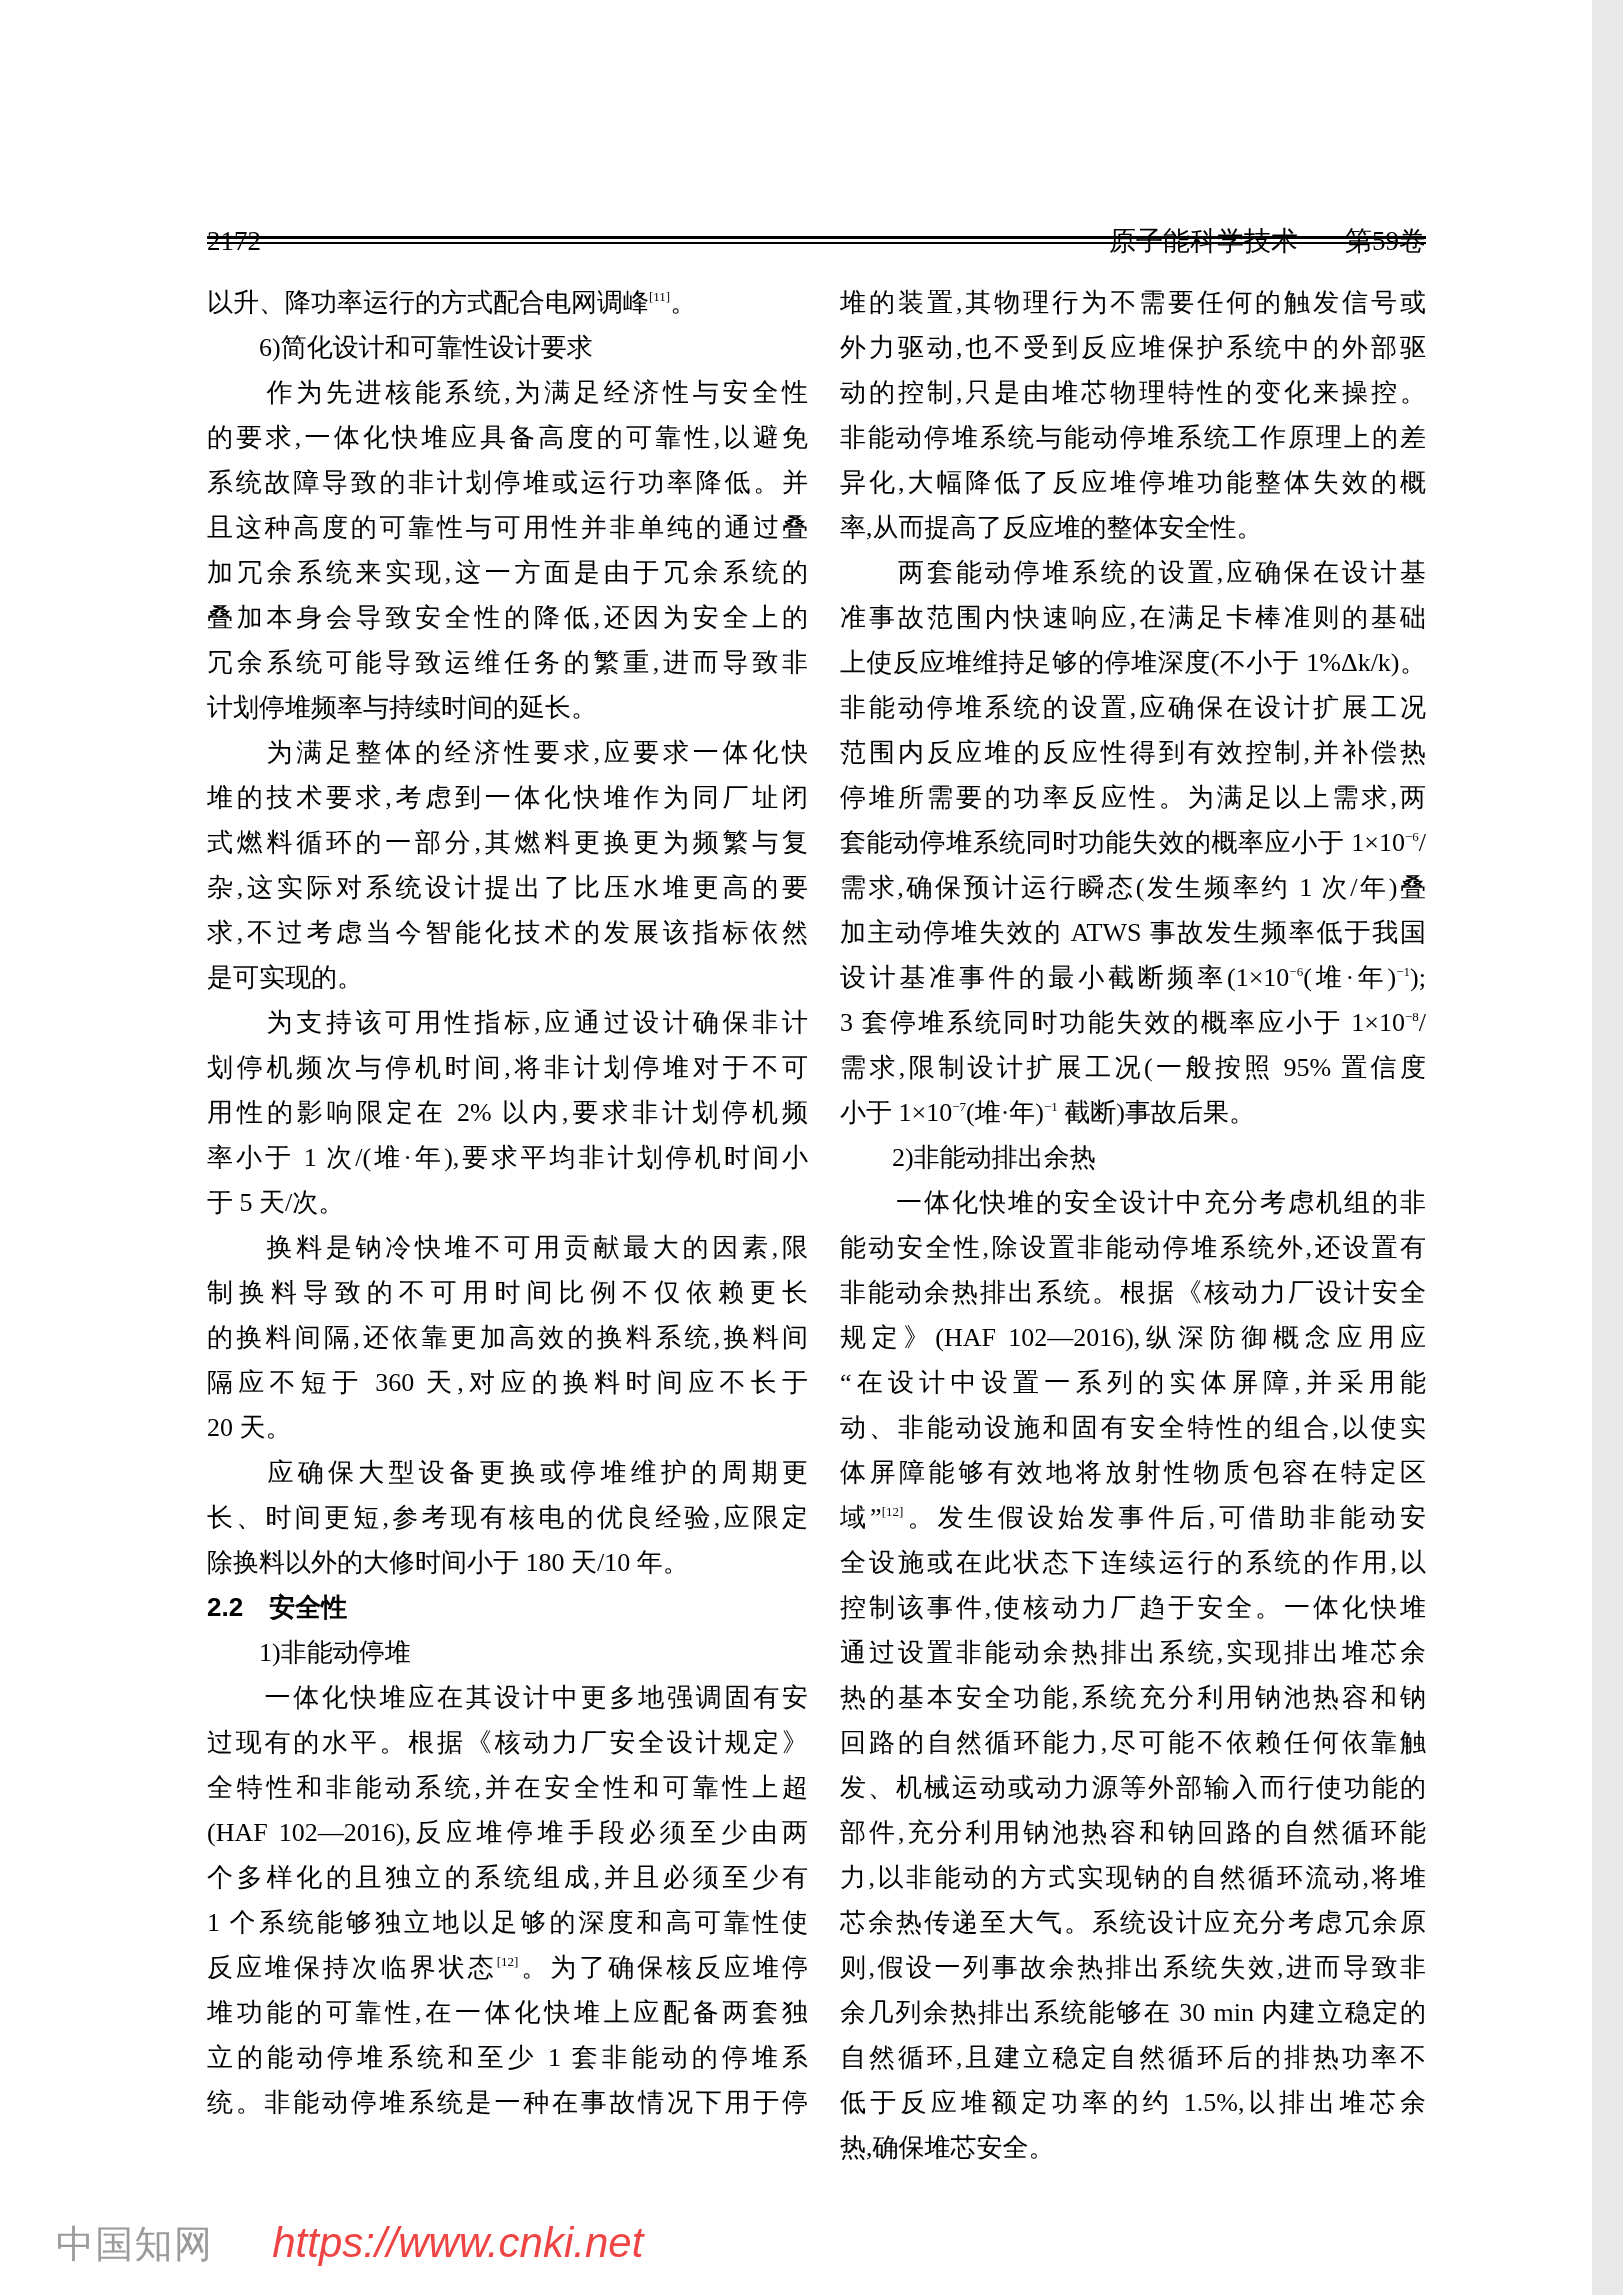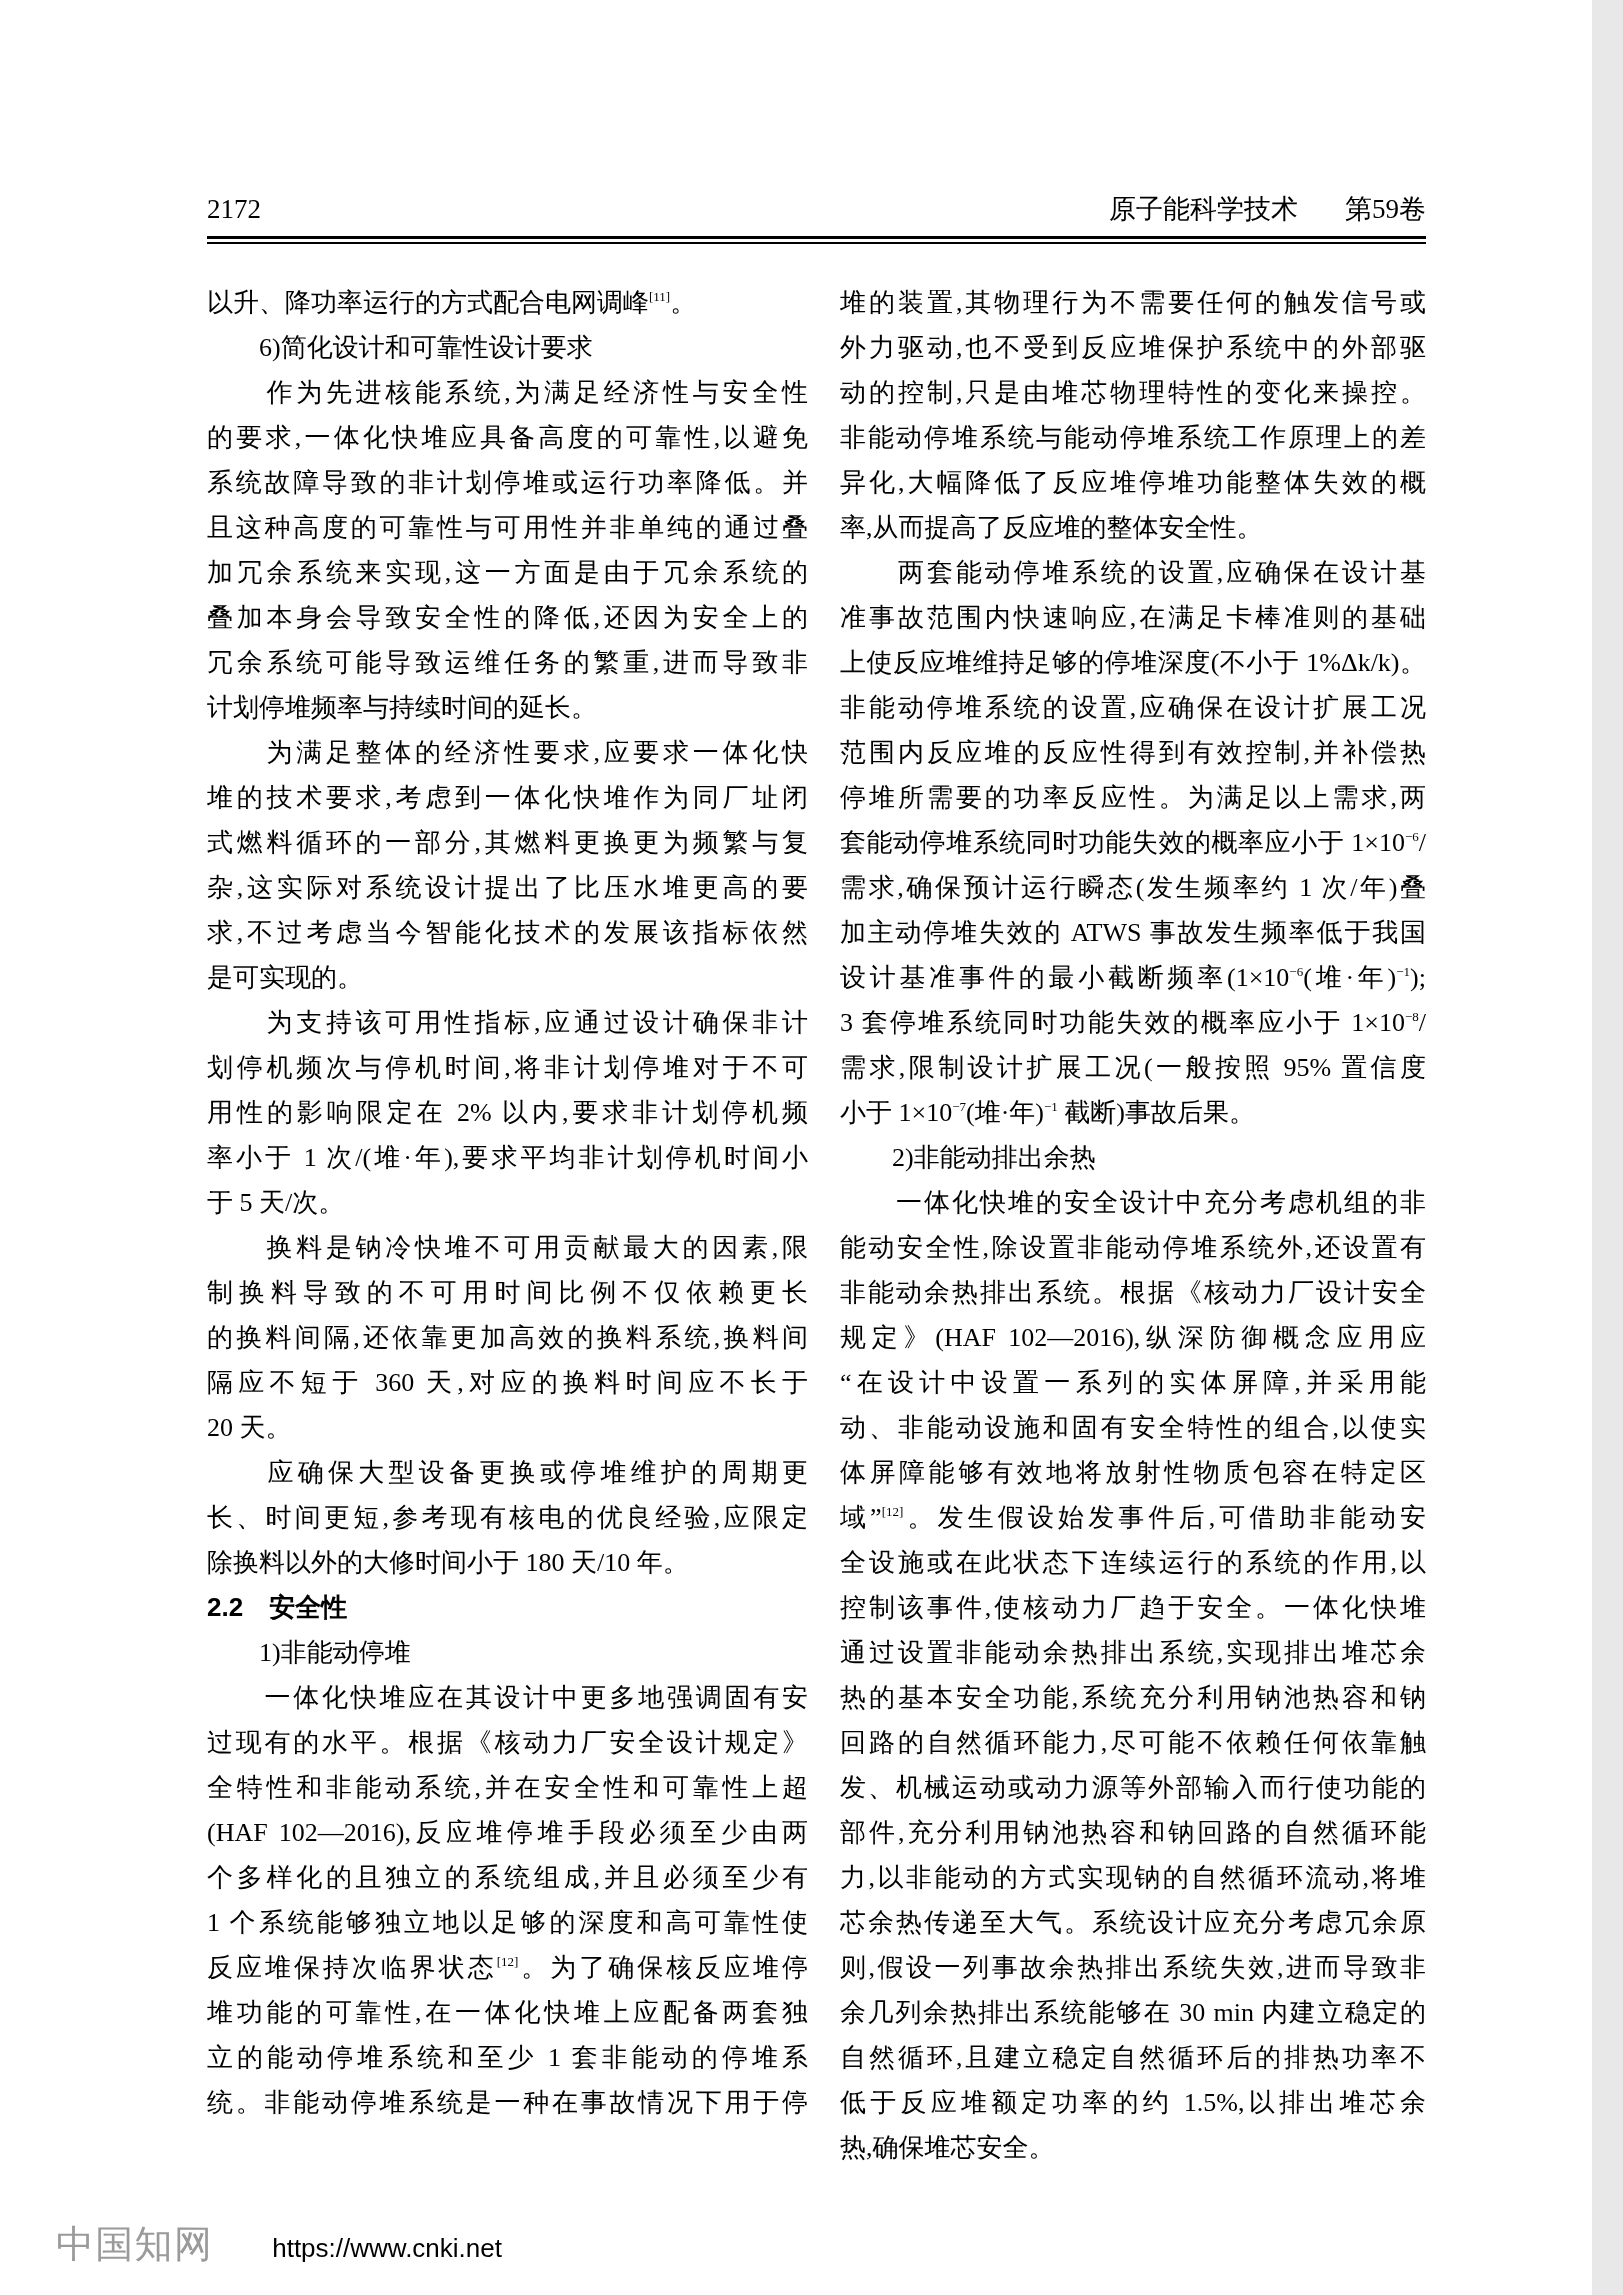--- a/index.html
+++ b/index.html
@@ -10,21 +10,21 @@
     font-family:"Liberation Serif","DejaVu Serif",serif;
     color:#000;
     overflow:hidden;
   }
   
   .header{
     position:absolute;top:194px;left:207px;width:1219px;
     display:flex;justify-content:space-between;align-items:baseline;
     font-size:27px;line-height:31px;
   }
-  .header-right{display:flex;gap:47px;}
+  .header-right{display:flex;gap:47px;margin-top:32px;}
   
   .rule{
     position:absolute;top:236px;left:207px;width:1219px;height:3.3px;
     border-top:3.3px solid #000;border-bottom:2px solid #000;
   }
   
   .column{
     position:absolute;top:280px;
     font-size:26px;
   }
@@ -44,21 +44,21 @@
   .line sup{
     font-size:13px;line-height:0;vertical-align:super;letter-spacing:0;
   }
   
   .footer{
     position:absolute;left:56px;top:2219px;
     display:flex;align-items:baseline;gap:59px;
     font-family:"Liberation Sans","DejaVu Sans",sans-serif;
   }
   .footer .mark{font-size:38px;color:#9a9a9a;letter-spacing:1.3px;}
-  .footer .url{font-size:26px;color:#000000;}
+  .footer .url{font-size:42px;color:#ef4444;font-style:italic;}
 </style>
 </head>
 <body>
 
 <div class="page">
 
   <div class="header">
     <span>2172</span>
     <span class="header-right">
       <span>原子能科学技术</span>

